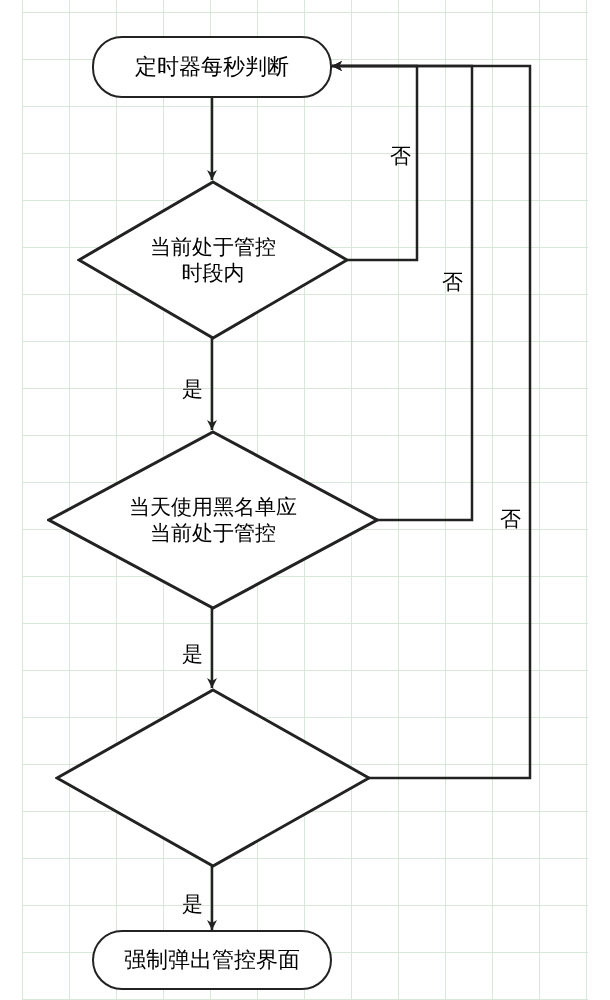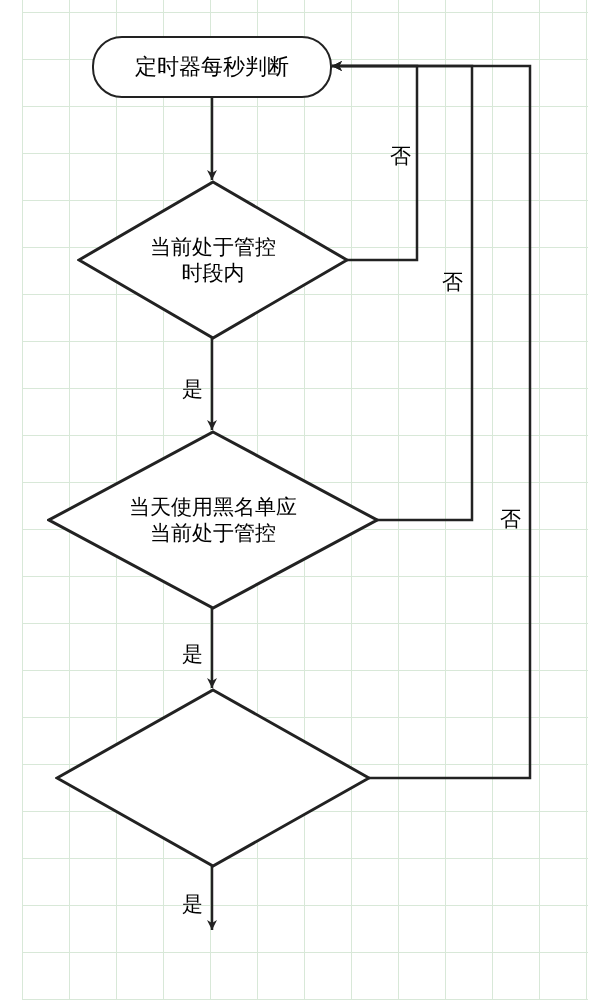--- a/index.html
+++ b/index.html
@@ -104,20 +104,23 @@
       <span>当前处于管控</span>
     </div>
   </div>
 
   <div class="decision" style="left:33px; top:688px; width:316px; height:180px;">
     <svg viewBox="0 0 316 180" preserveAspectRatio="none">
       <polygon points="158,2 314,90 158,178 2,90" fill="#fff" stroke="#222" stroke-width="3"></polygon>
     </svg>
   </div>
 
+  <div class="terminator" style="left:70px; top:930px; width:240px; height:60px;">
+    <span>强制弹出管控界面</span>
+  </div>
 
   <svg class="arrows">
     <defs>
       <marker id="ah" markerWidth="12" markerHeight="12" refX="10" refY="5" orient="auto" markerUnits="userSpaceOnUse">
         <path d="M0,0 L10,5 L0,10 L3,5 Z" fill="#222"></path>
       </marker>
     </defs>
 
     <path d="M190,98 L190,180" stroke="#222" stroke-width="2.5" fill="none" marker-end="url(#ah)"></path>
 

